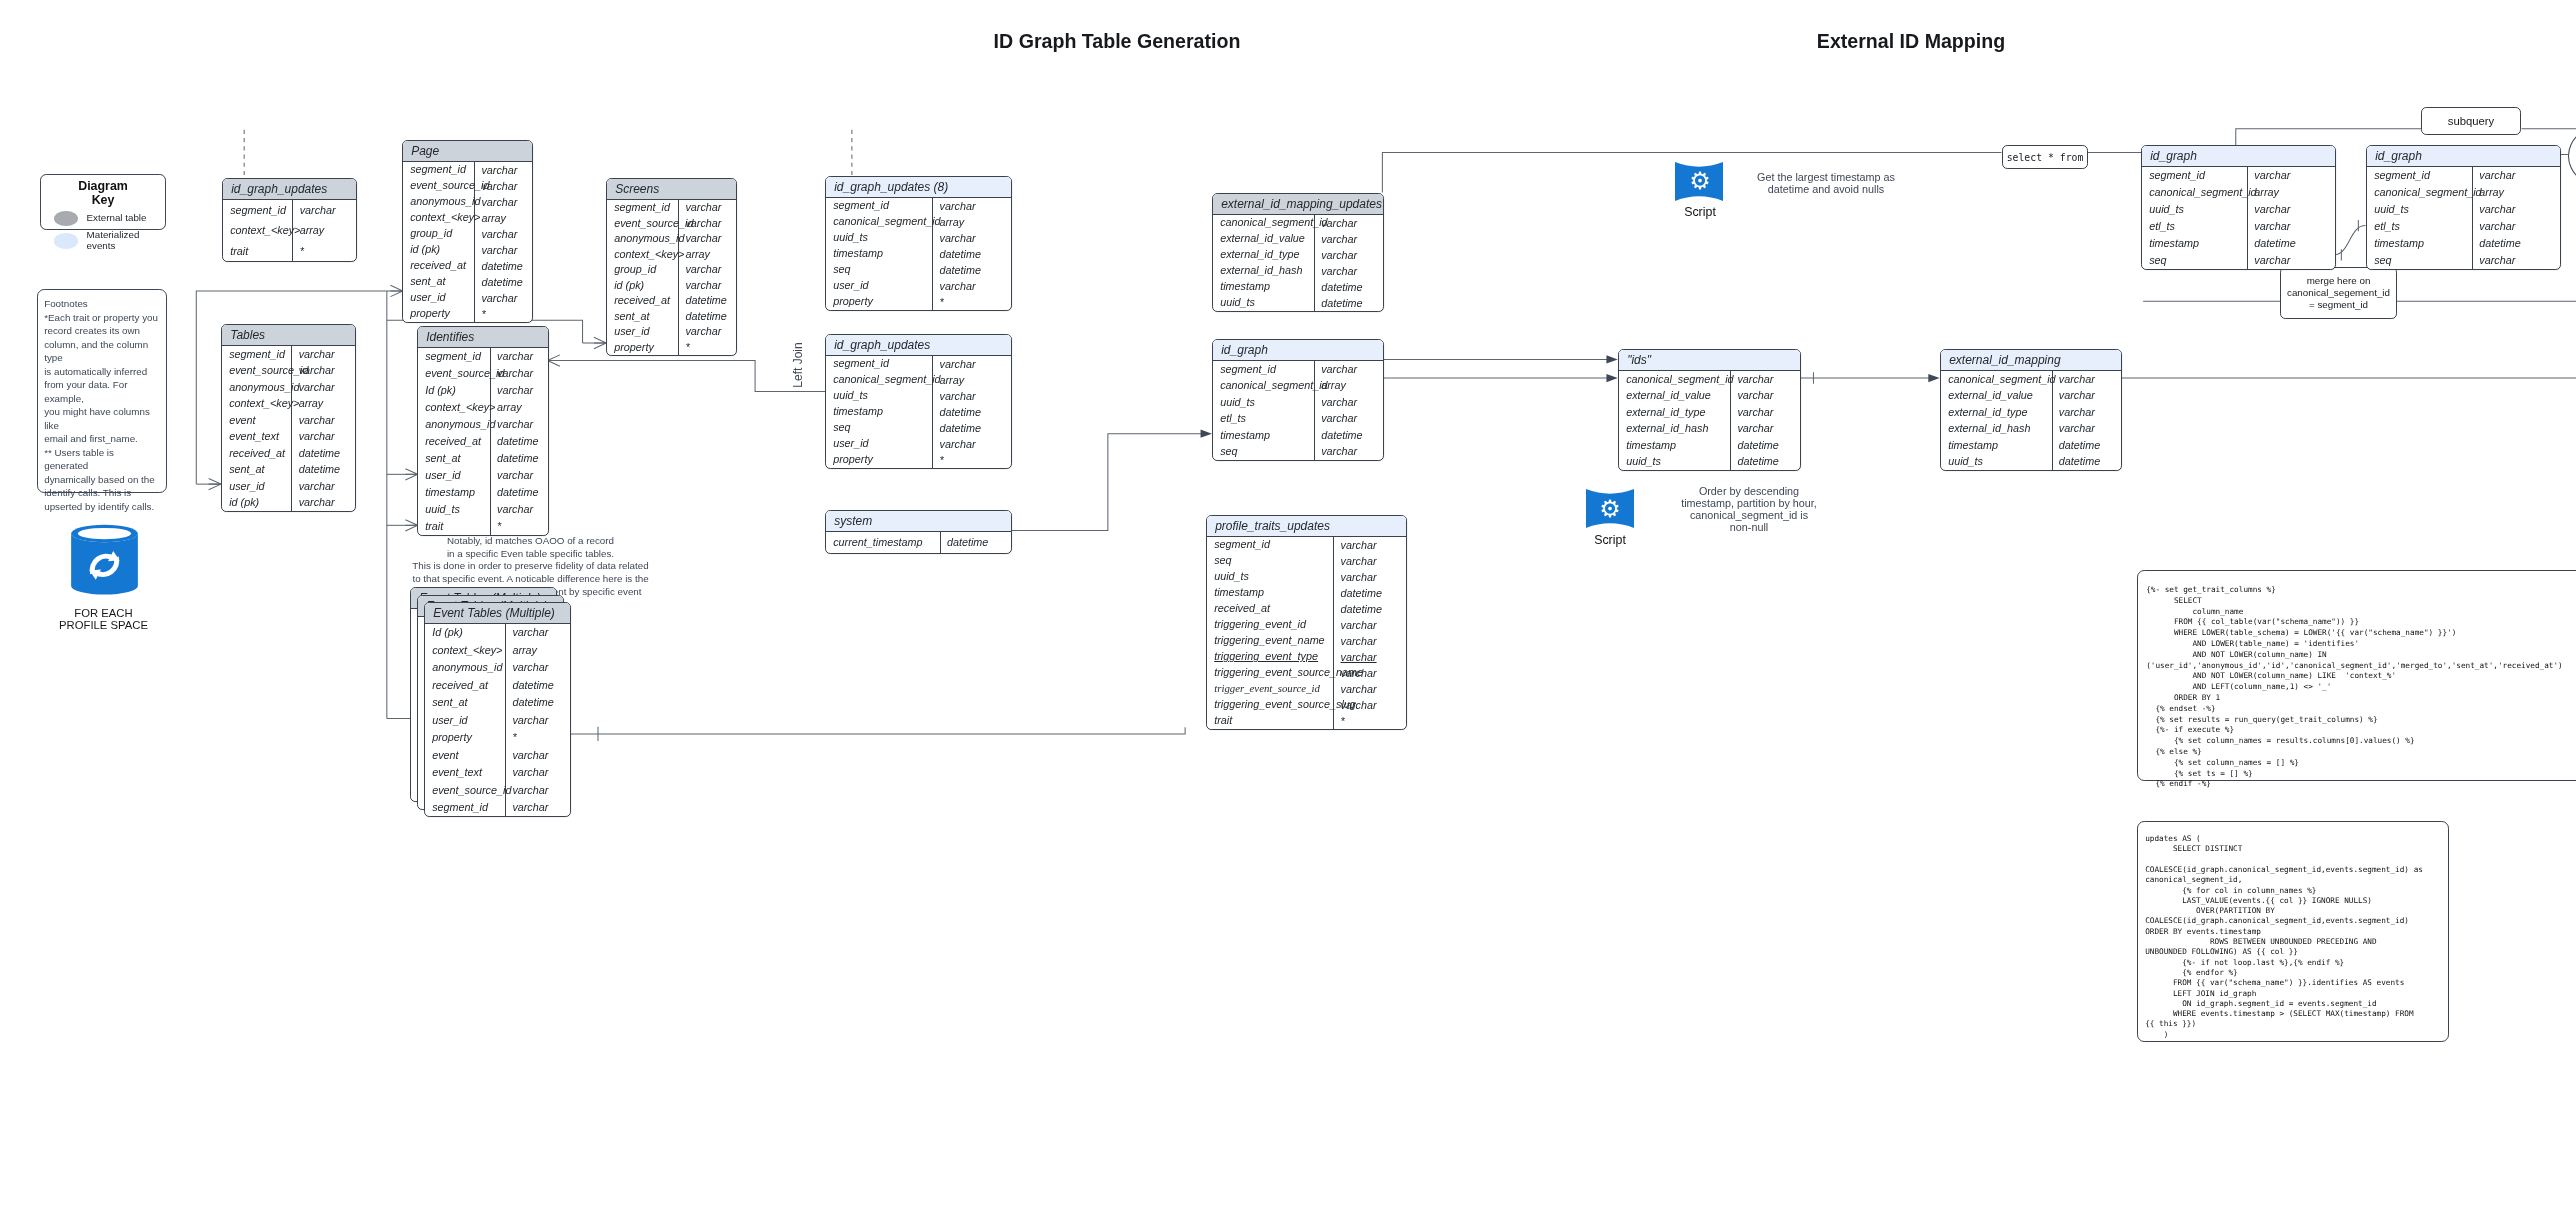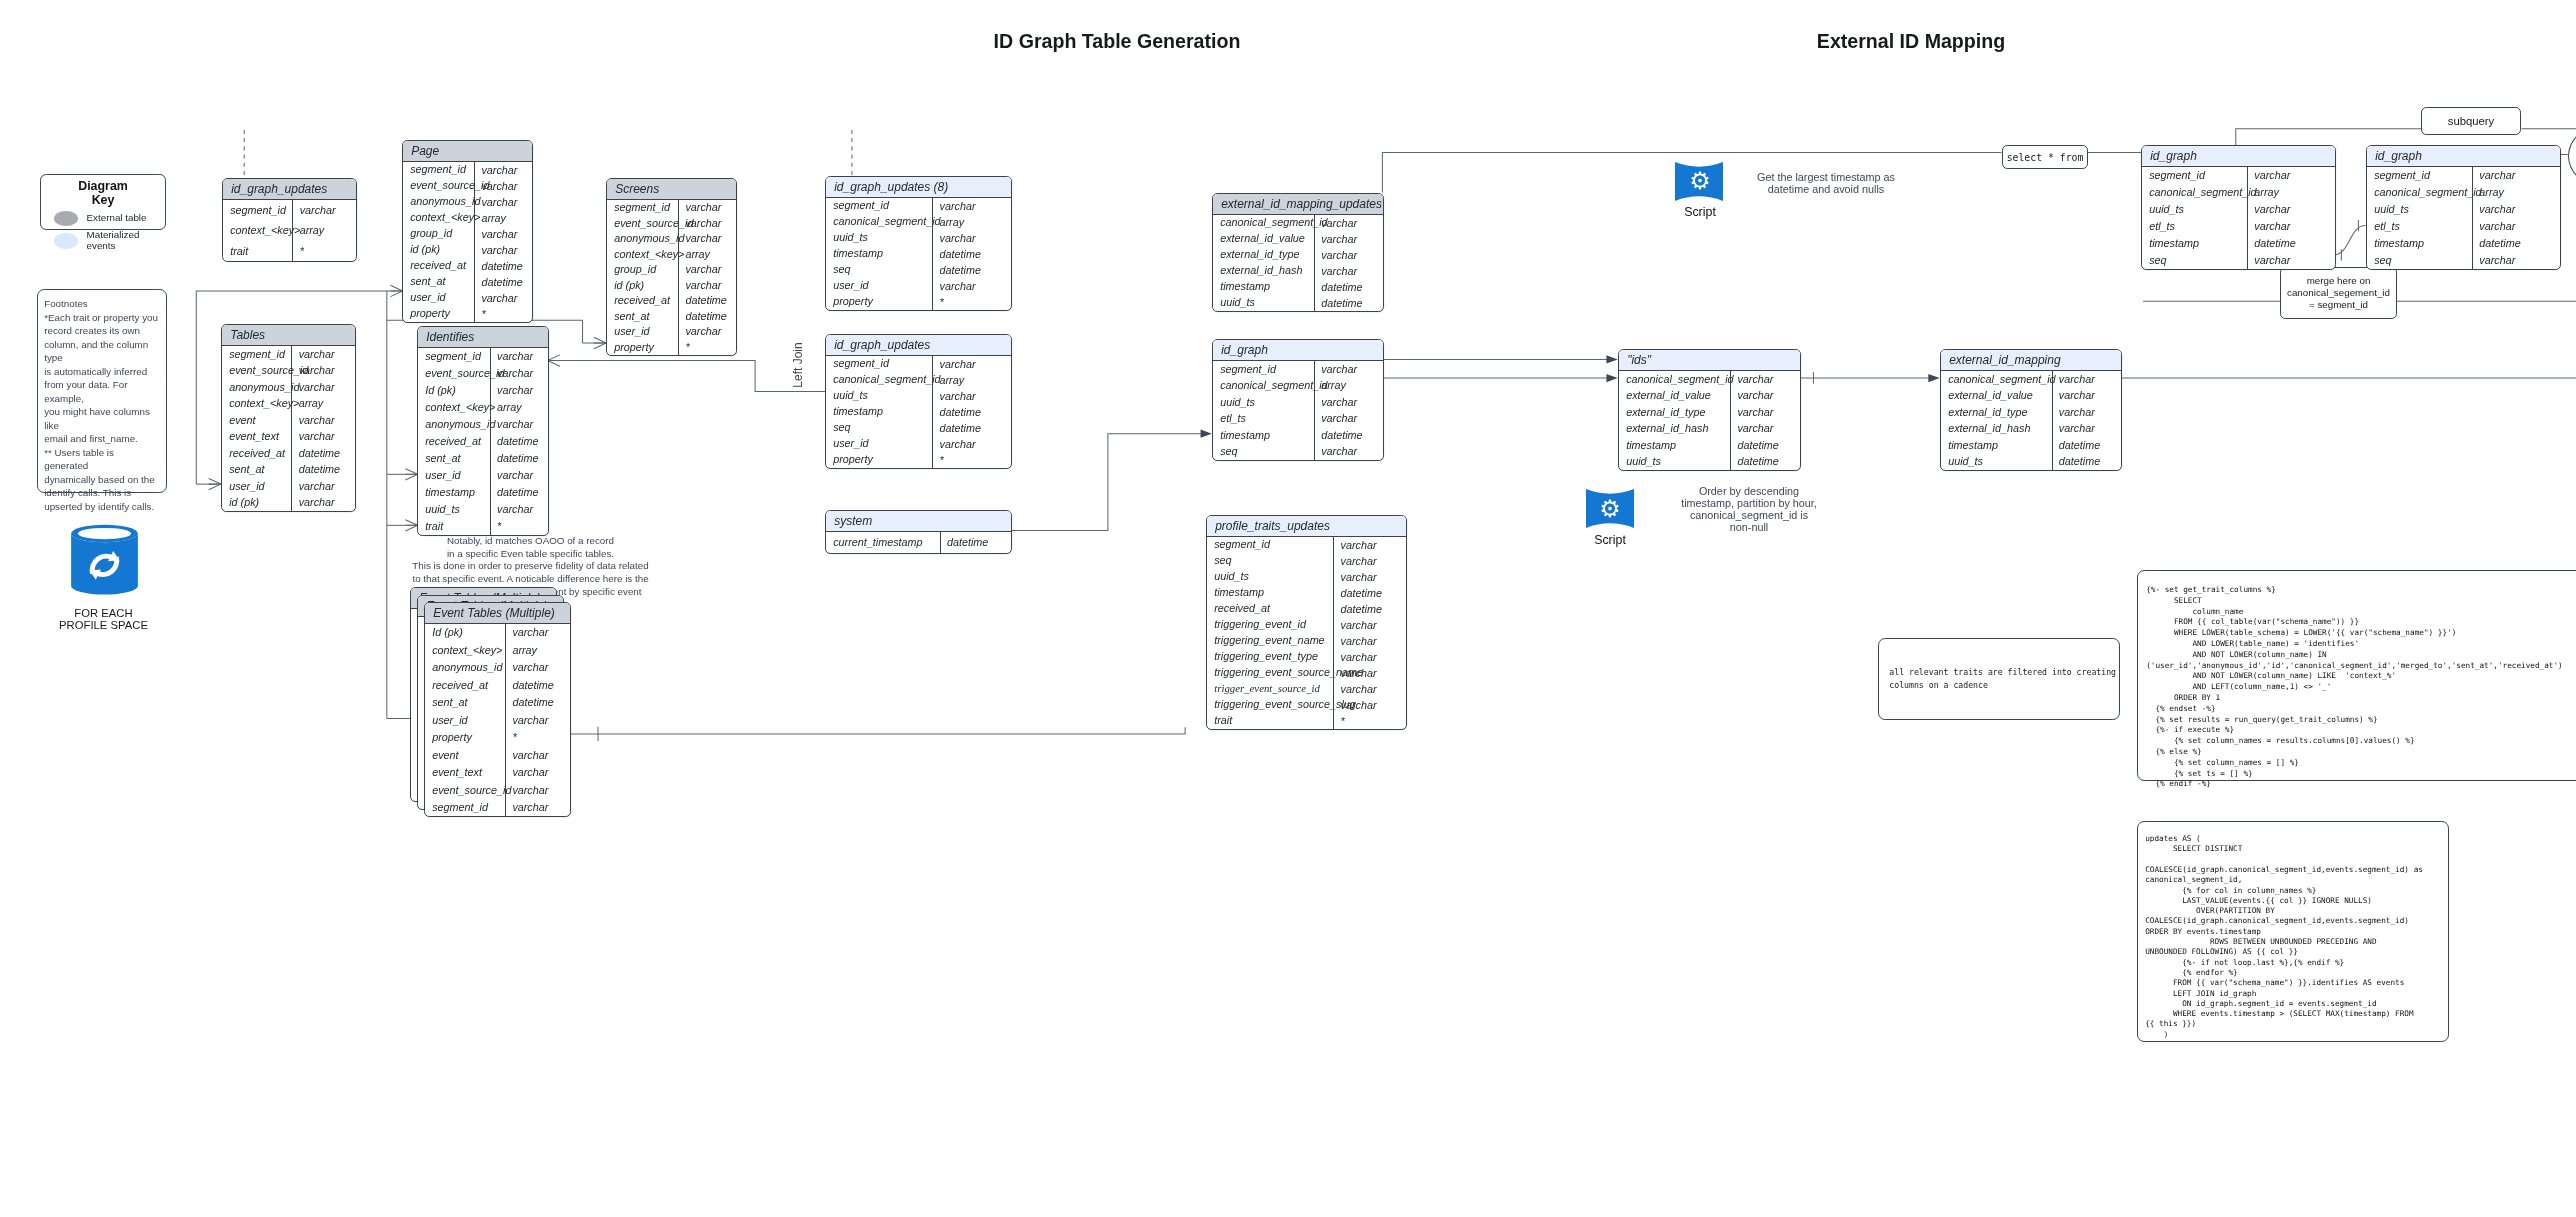--- a/index.html
+++ b/index.html
@@ -189,22 +189,20 @@
 non-null</div>
 
   <div class="lbox mono" style="left:2002px;top:145px;width:86px;height:24px;font-size:9.8px;">select * from</div>
   <div class="lbox" style="left:2421px;top:107px;width:100px;height:28px;font-size:11.3px;">subquery</div>
   <div class="ellipse" style="left:2568px;top:126px;width:63px;height:58px;">Union</div>
   <div class="lbox" style="left:2280px;top:267px;width:117px;height:52px;font-size:9.8px;white-space:pre-line;line-height:1.25;">merge here on
 canonical_segement_id
 = segment_id</div>
 
   <div class="rot" style="left:772px;top:358px;width:52px;text-align:center;">Left Join</div>
-  <div class="lbox mono" style="left:1878px;top:638px;width:242px;height:82px;font-size:8.2px;justify-content:flex-start;text-align:left;padding-left:10.3px;white-space:pre-line;line-height:1.6;border-radius:7.2px;">all relevant traits are filtered into creating
-columns on a cadence</div>
 
   <div id="tables">
       <div class="etable existing" style="left: 222px; top: 178px; width: 133px;">
         <div class="thdr" style="height: 20.6px;">
           <div class="ttitle">id_graph_updates</div>
         </div>
         <div class="trow" style="min-height: 20.6px;">
           <div class="tname" style="width: 53%;">segment_id</div>
           <div class="ttype">varchar</div>
         </div>
@@ -706,21 +704,21 @@
           <div class="ttype">datetime</div>
         </div>
         <div class="trow" style="min-height: 16px;">
           <div class="tname" style="width: 64%;">triggering_event_id</div>
           <div class="ttype">varchar</div>
         </div>
         <div class="trow" style="min-height: 16px;">
           <div class="tname" style="width: 64%;">triggering_event_name</div>
           <div class="ttype">varchar</div>
         </div>
-        <div class="trow" style="min-height: 16px;">
+        <div class="trow" style="min-height: 16px; text-decoration: underline;">
           <div class="tname" style="width: 64%;">triggering_event_type</div>
           <div class="ttype">varchar</div>
         </div>
         <div class="trow" style="min-height: 16px;">
           <div class="tname" style="width: 64%;">triggering_event_source_name</div>
           <div class="ttype">varchar</div>
         </div>
         <div class="trow" style="min-height: 16px;">
           <div class="tname" style="width: 64%; font-family: Liberation Serif, serif;">trigger_event_source_id</div>
           <div class="ttype">varchar</div>

